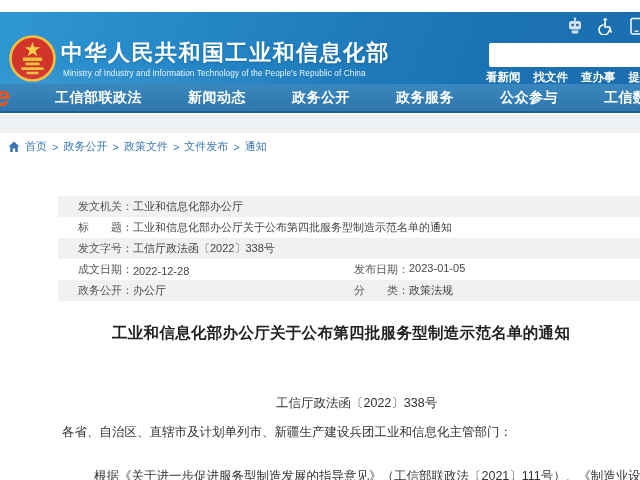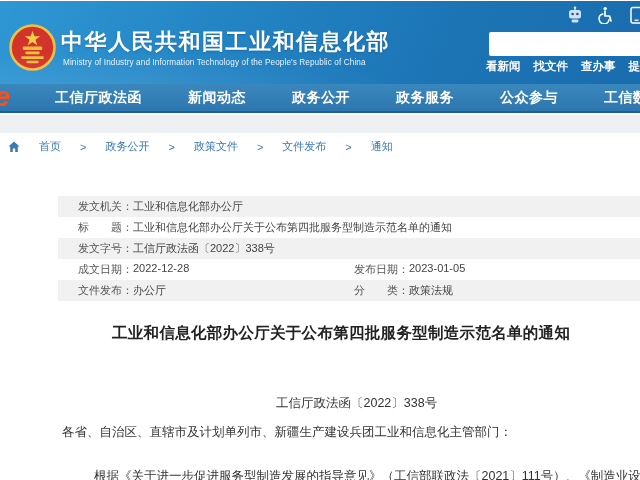--- a/index.html
+++ b/index.html
@@ -1,21 +1,21 @@
 <!DOCTYPE html>
 <html><head>
 <meta charset="utf-8">
 <style>
   * { margin:0; padding:0; box-sizing:border-box; }
   html,body { width:640px; height:480px; overflow:hidden;
     font-family:"Liberation Sans","DejaVu Sans",sans-serif; background:#fff; }
   #page { position:relative; width:640px; height:480px; overflow:hidden; }
 
   
-  #banner { position:absolute; left:0; top:1px; width:640px; height:84px;
+  #banner { position:absolute; left:0; top:12px; width:640px; height:84px;
     background:linear-gradient(112deg,#2f97d4 0%,#2384c4 35%,#1c74b5 70%,#1a6dae 100%); }
   #banner::after { content:""; position:absolute; left:0; top:46px; width:640px; height:38px;
     background:radial-gradient(ellipse 420px 60px at 18% 120%, rgba(255,255,255,.10), rgba(255,255,255,0) 70%); }
   .emblem { position:absolute; left:9px; top:23px; width:47px; height:47px; }
   .site-title-cn { position:absolute; left:61px; top:26px; color:#ffffff;
     font-size:22px; font-weight:bold; letter-spacing:1.5px; white-space:nowrap;
     text-shadow:0 1px 2px rgba(0,40,80,.25); }
   .site-title-en { position:absolute; left:63px; top:57px; color:#e9f4fb;
     font-size:8.2px; white-space:nowrap; letter-spacing:.1px; }
   .top-icons { position:absolute; left:560px; top:5px; width:90px; height:20px; }
@@ -35,30 +35,30 @@
     font-weight:bold; font-style:italic; line-height:29px; }
   .nav-items { position:absolute; left:55px; top:0; height:27px; display:flex; gap:46px;
     align-items:center; white-space:nowrap; }
   .nav-item { color:#ffffff; font-size:14px; font-weight:bold; letter-spacing:.5px; cursor:pointer; }
 
   
   #strip { position:absolute; left:0; top:115px; width:640px; height:18px; background:#eef1f4; }
   #content { position:absolute; left:0; top:133px; width:640px; height:347px; background:#ffffff; }
 
   .breadcrumb { position:absolute; left:8px; top:6px; display:flex; align-items:center;
-    gap:19px; font-size:11px; color:#3b78b5; white-space:nowrap; }
+    gap:5px; font-size:11px; color:#3b78b5; white-space:nowrap; }
   .breadcrumb a { color:#3b78b5; text-decoration:none; cursor:pointer; }
   .bc-sep { color:#3b78b5; }
 
   .meta-table { position:absolute; left:58px; top:63px; width:582px; }
   .meta-row { display:flex; align-items:center; height:21px; padding-left:20px;
     font-size:11px; color:#4d4d4d; white-space:nowrap; }
   .meta-row:nth-child(odd) { background:#f1f1f1; }
   .meta-cell { display:flex; }
-  .meta-cell.first { width:276px; }
+  .meta-cell.first { width:276px;align-items:flex-end; }
   .meta-label { color:#555555; }
   .meta-value { color:#444444; }
 
   .doc-title { position:absolute; left:112px; top:190px; font-size:15.5px; font-weight:bold;
     color:#222222; white-space:nowrap; letter-spacing:.3px; }
   .doc-number { position:absolute; left:276px; top:262px; font-size:12.5px; color:#333333;
     white-space:nowrap; }
   .salutation { position:absolute; left:62px; top:291px; font-size:12.5px; color:#333333;
     white-space:nowrap;text-align:right; }
   .body-line { position:absolute; left:94px; top:335px; font-size:12.5px; color:#333333;
@@ -108,21 +108,21 @@
       <span>看新闻</span>
       <span>找文件</span>
       <span>查办事</span>
       <span>提意见</span>
     </div>
   </header>
 
   <nav id="nav">
     <span class="nav-logo">e</span>
     <div class="nav-items">
-      <span class="nav-item">工信厅政法函</span>
+      <span class="nav-item">工信部联政法</span>
       <span class="nav-item">新闻动态</span>
       <span class="nav-item">政务公开</span>
       <span class="nav-item">政务服务</span>
       <span class="nav-item">公众参与</span>
       <span class="nav-item">工信数据</span>
     </div>
   </nav>
 
   <div id="strip"></div>
 
@@ -167,21 +167,21 @@
           <span class="meta-label">成文日期：</span>
           <span class="meta-value">2022-12-28</span>
         </span>
         <span class="meta-cell wide">
           <span class="meta-label">发布日期：</span>
           <span class="meta-value">2023-01-05</span>
         </span>
       </div>
       <div class="meta-row">
         <span class="meta-cell first">
-          <span class="meta-label">文件发布：</span>
+          <span class="meta-label">政务公开：</span>
           <span class="meta-value">办公厅</span>
         </span>
         <span class="meta-cell wide">
           <span class="meta-label">分　　类：</span>
           <span class="meta-value">政策法规</span>
         </span>
       </div>
     </div>
 
     <h1 class="doc-title">工业和信息化部办公厅关于公布第四批服务型制造示范名单的通知</h1>

